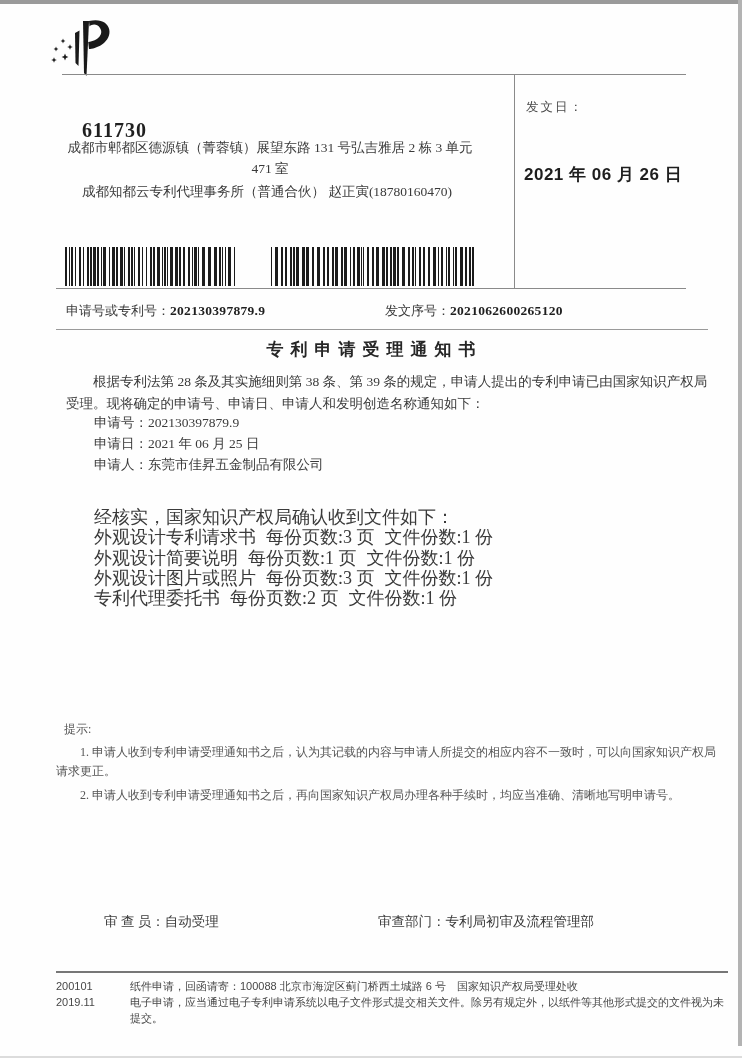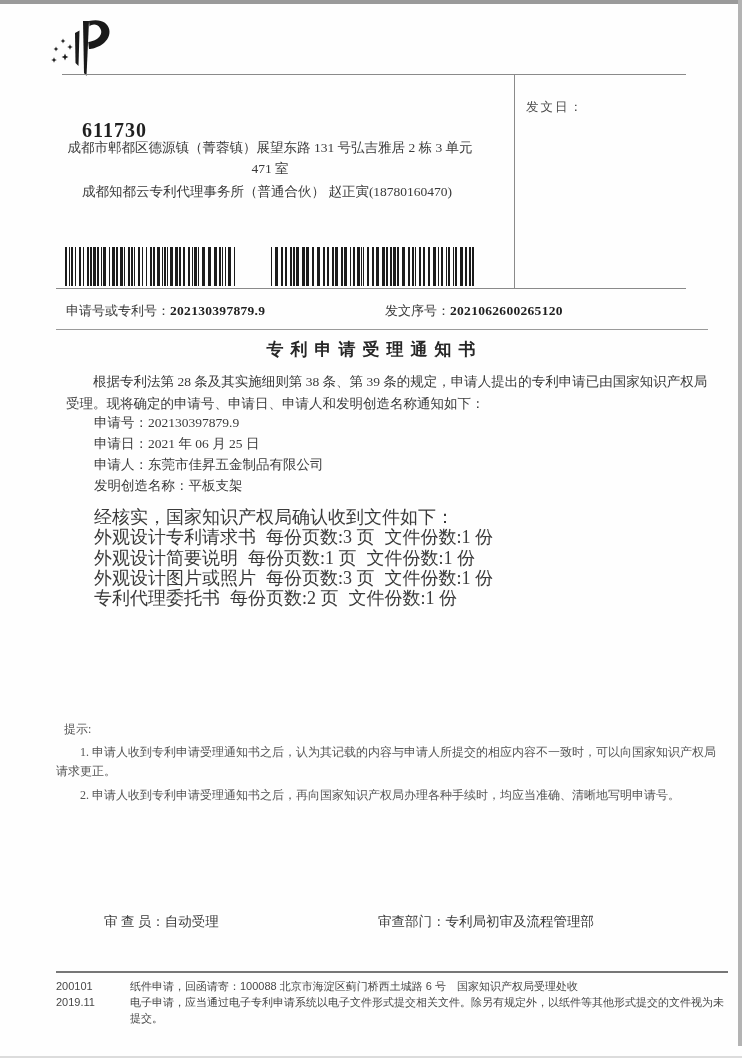--- a/index.html
+++ b/index.html
@@ -104,20 +104,21 @@
   <div class="vline" style="left:514px;top:74px;height:214px;"></div>
 
   <div class="postal">611730</div>
   <div class="addr">
     <div class="l1">成都市郫都区德源镇（菁蓉镇）展望东路 131 号弘吉雅居 2 栋 3 单元</div>
     <div class="l2">471 室</div>
     <div class="l3">成都知都云专利代理事务所（普通合伙）  赵正寅(18780160470)</div>
   </div>
 
   <div class="date-label">发文日：</div>
+  <div class="date-value">2021 年 06 月 26 日</div>
 
   <div class="barcode bc1">
       <i style="left:0px;width:2px"></i>
       <i style="left:4px;width:1px"></i>
       <i style="left:6px;width:2px"></i>
       <i style="left:10px;width:1px"></i>
       <i style="left:14px;width:2px"></i>
       <i style="left:18px;width:1px"></i>
       <i style="left:22px;width:2px"></i>
       <i style="left:25px;width:2px"></i>
@@ -223,21 +224,20 @@
 
   <div class="hline" style="left:56px;top:329px;width:652px;background:#9a9a9a;"></div>
 
   <div class="notice-title">专利申请受理通知书</div>
   <div class="para">根据专利法第 28 条及其实施细则第 38 条、第 39 条的规定，申请人提出的专利申请已由国家知识产权局受理。现将确定的申请号、申请日、申请人和发明创造名称通知如下：</div>
 
   <div class="fields">
     <div><span>申请号：</span><span>202130397879.9</span></div>
     <div><span>申请日：</span><span>2021 年 06 月 25 日</span></div>
     <div><span>申请人：</span><span>东莞市佳昇五金制品有限公司</span></div>
-    <div><span>发明创造名称：</span><span>平板支架</span></div>
   </div>
 
   <div class="received">
     <div>经核实，国家知识产权局确认收到文件如下：</div>
     <div class="doc">
       <span>外观设计专利请求书</span><span>每份页数:3 页</span><span>文件份数:1 份</span>
     </div>
     <div class="doc">
       <span>外观设计简要说明</span><span>每份页数:1 页</span><span>文件份数:1 份</span>
     </div>

